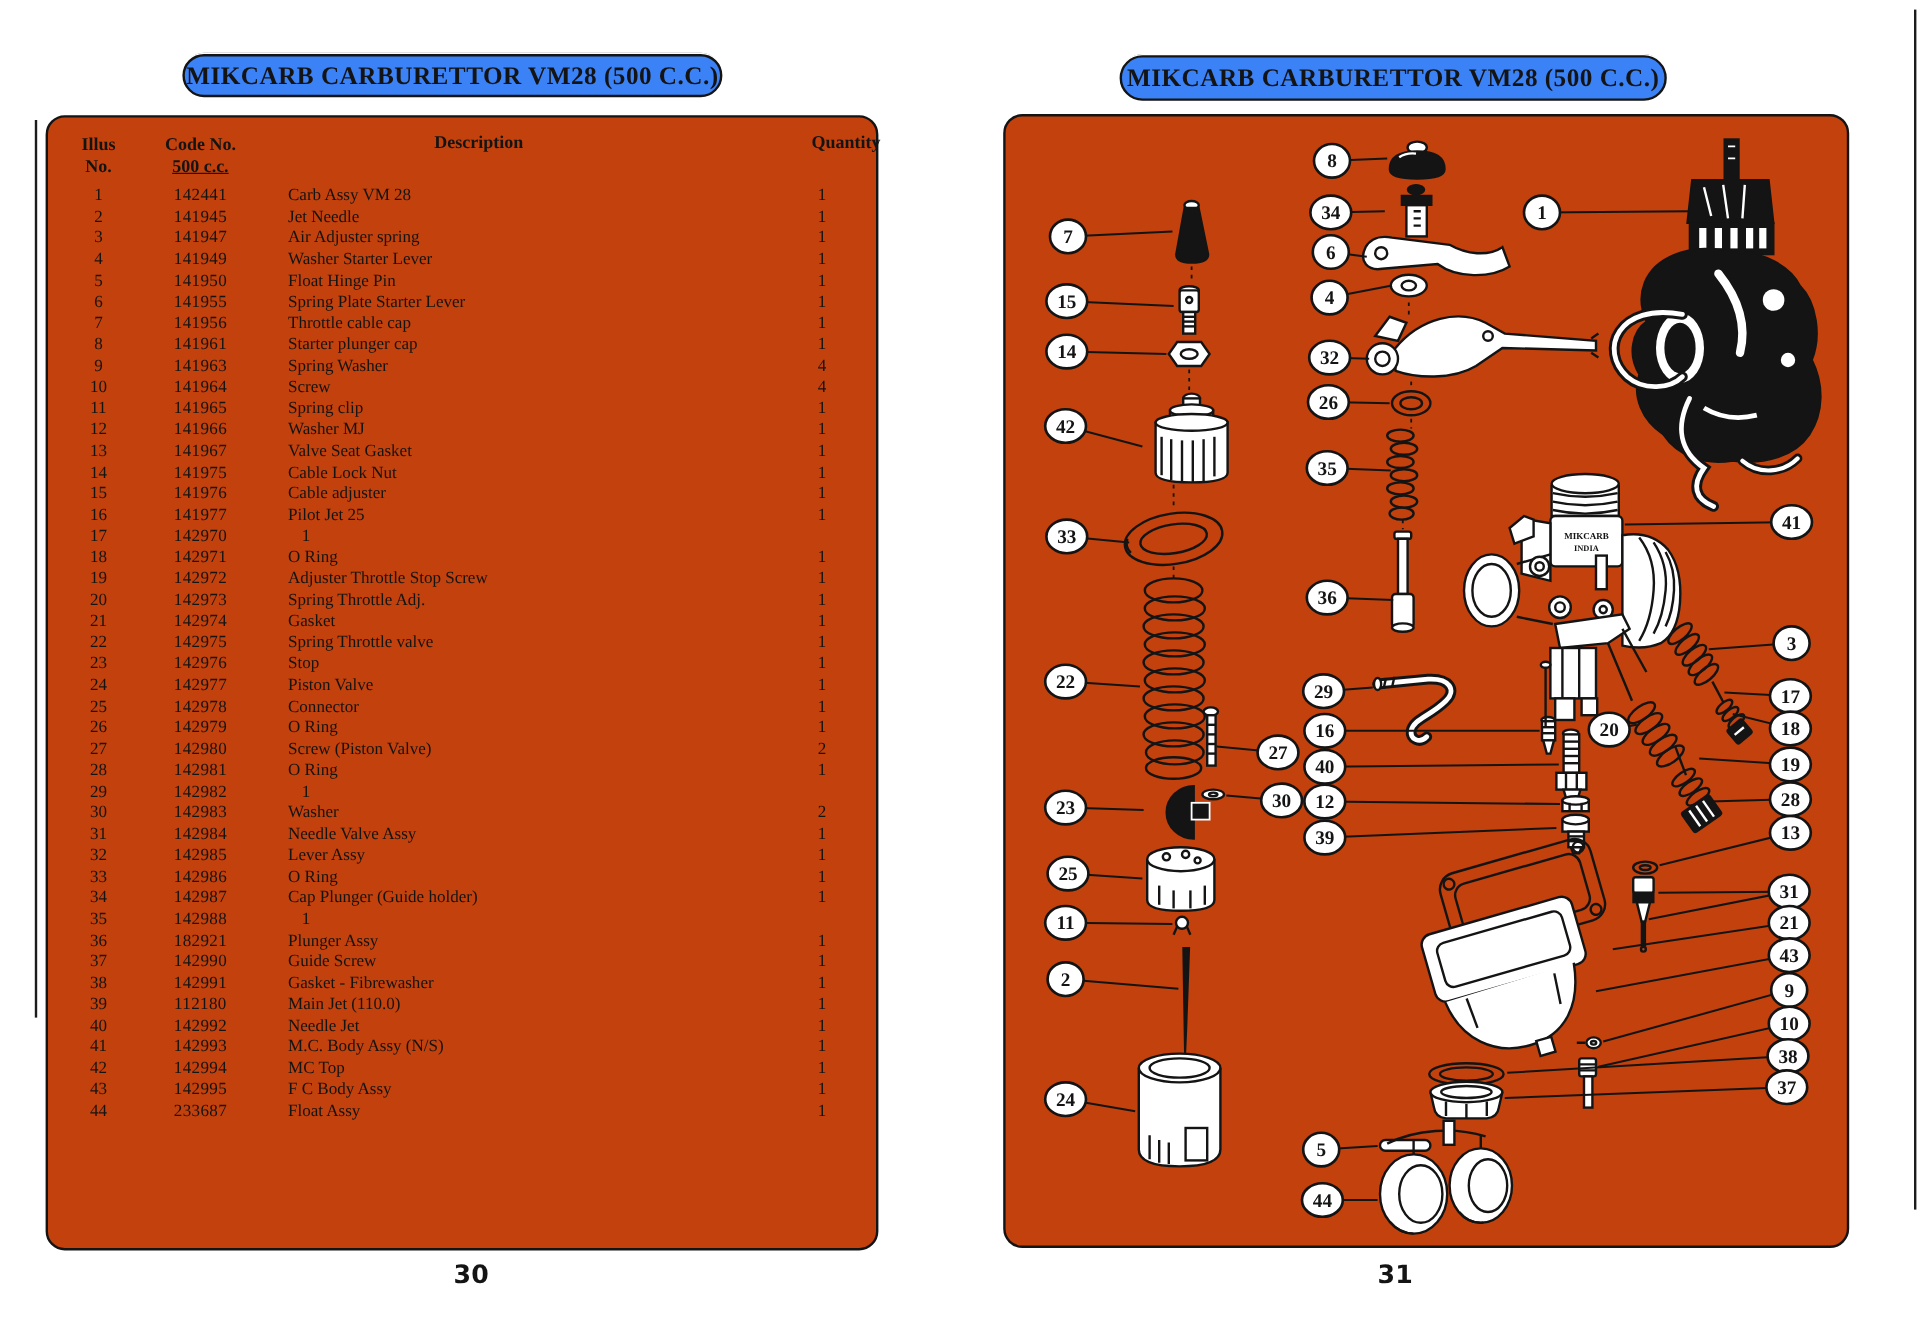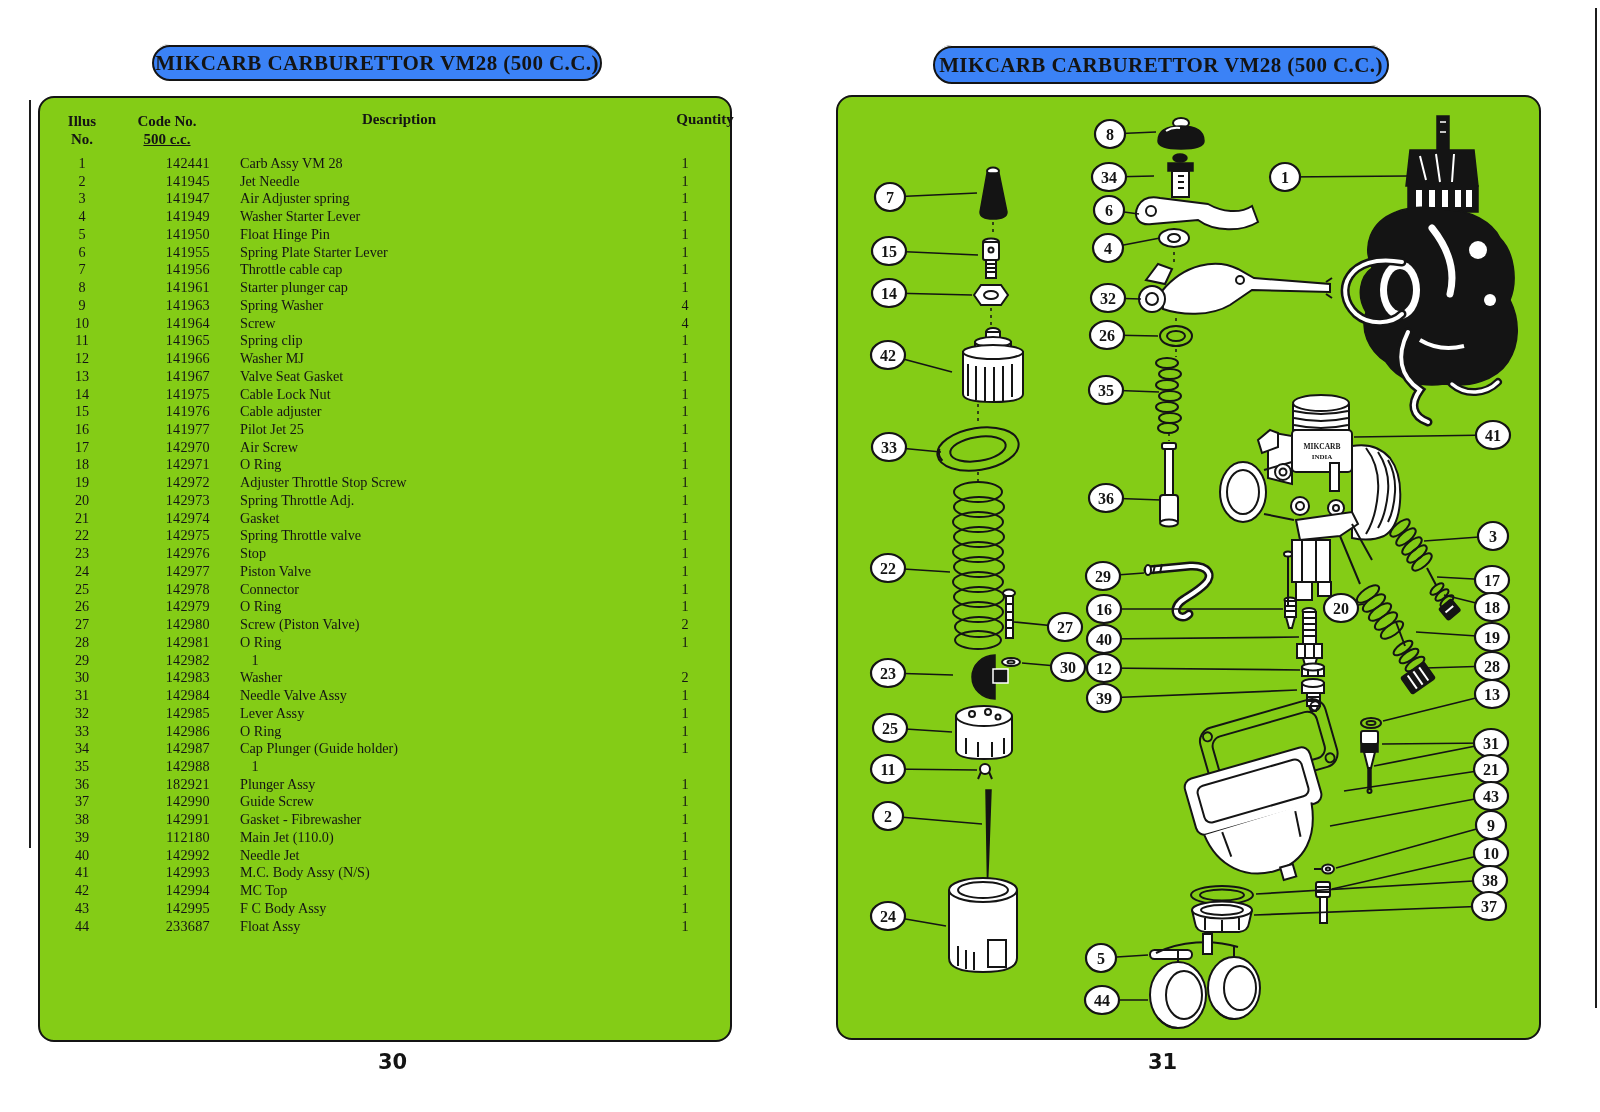--- a/index.html
+++ b/index.html
@@ -8,32 +8,32 @@
     font-family:"Liberation Serif", serif;color:#141414;overflow:hidden;
   }
   .artifact{position:absolute;background:#1c1c1c;}
   .title-pill{
     position:absolute;border:2px solid #141414;border-radius:22px;
     display:flex;align-items:center;justify-content:center;
     font-weight:bold;font-size:21px;letter-spacing:.4px;background:#3b82f6;
     box-shadow:0 0 0 1px #fff, 0 -2px 0 -1px #555;
   }
   .page-box{
-    position:absolute;border:2px solid #141414;border-radius:16px;background:#84cc16;
+    position:absolute;border:2px solid #141414;border-radius:16px;background:#c2410c;
   }
   .page-num{
     position:absolute;font-family:"DejaVu Sans", sans-serif;font-weight:bold;font-size:21px;
   }
   
   .hdr{position:absolute;font-weight:bold;font-size:15px;text-align:center;line-height:18px;}
   .hdr .u{text-decoration:underline;}
   .rows{position:absolute;left:0;top:57px;width:690px;}
   .prow{display:flex;height:17.74px;font-size:14.2px;line-height:17.74px;}
   .c-illus{width:84px;text-align:center;flex:none;}
-  .c-code{width:86px;text-align:right;flex:none;letter-spacing:.3px;}
+  .c-code{width:86px;text-align:center;flex:none;letter-spacing:.3px;}
   .c-desc{flex:1;padding-left:30px;white-space:nowrap;}
   .c-qty{width:90px;text-align:center;flex:none;}
   
   svg .ln{stroke:#141414;stroke-width:2;fill:none;}
   svg .lnf{stroke:#141414;stroke-width:2;fill:#ffffff;}
   svg .blk{fill:#141414;stroke:#141414;stroke-width:1.5;}
   svg .dash{stroke:#141414;stroke-width:1.5;stroke-dasharray:3 4;fill:none;}
   svg .leader{stroke:#141414;stroke-width:1.7;fill:none;}
   svg .co-e{fill:#ffffff;stroke:#141414;stroke-width:2.2;}
   svg .co-t{font-family:"Liberation Serif",serif;font-weight:bold;font-size:16px;fill:#141414;text-anchor:middle;}
@@ -157,21 +157,20 @@
       </div>
       <div class="prow">
         <div class="c-illus">16</div>
         <div class="c-code">141977</div>
         <div class="c-desc">Pilot Jet 25</div>
         <div class="c-qty">1</div>
       </div>
       <div class="prow">
         <div class="c-illus">17</div>
         <div class="c-code">142970</div>
-        <div class="c-desc">Air Screw</div>
         <div class="c-qty">1</div>
       </div>
       <div class="prow">
         <div class="c-illus">18</div>
         <div class="c-code">142971</div>
         <div class="c-desc">O Ring</div>
         <div class="c-qty">1</div>
       </div>
       <div class="prow">
         <div class="c-illus">19</div>

